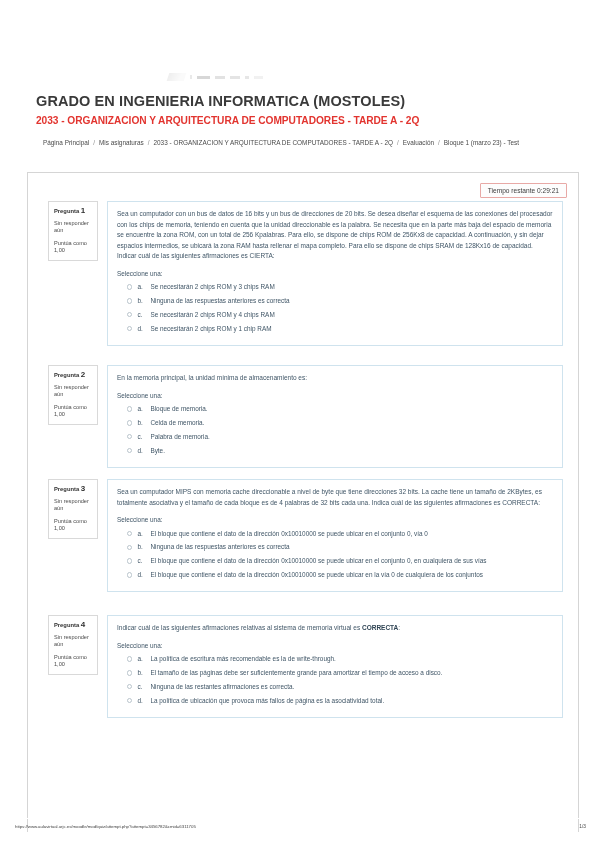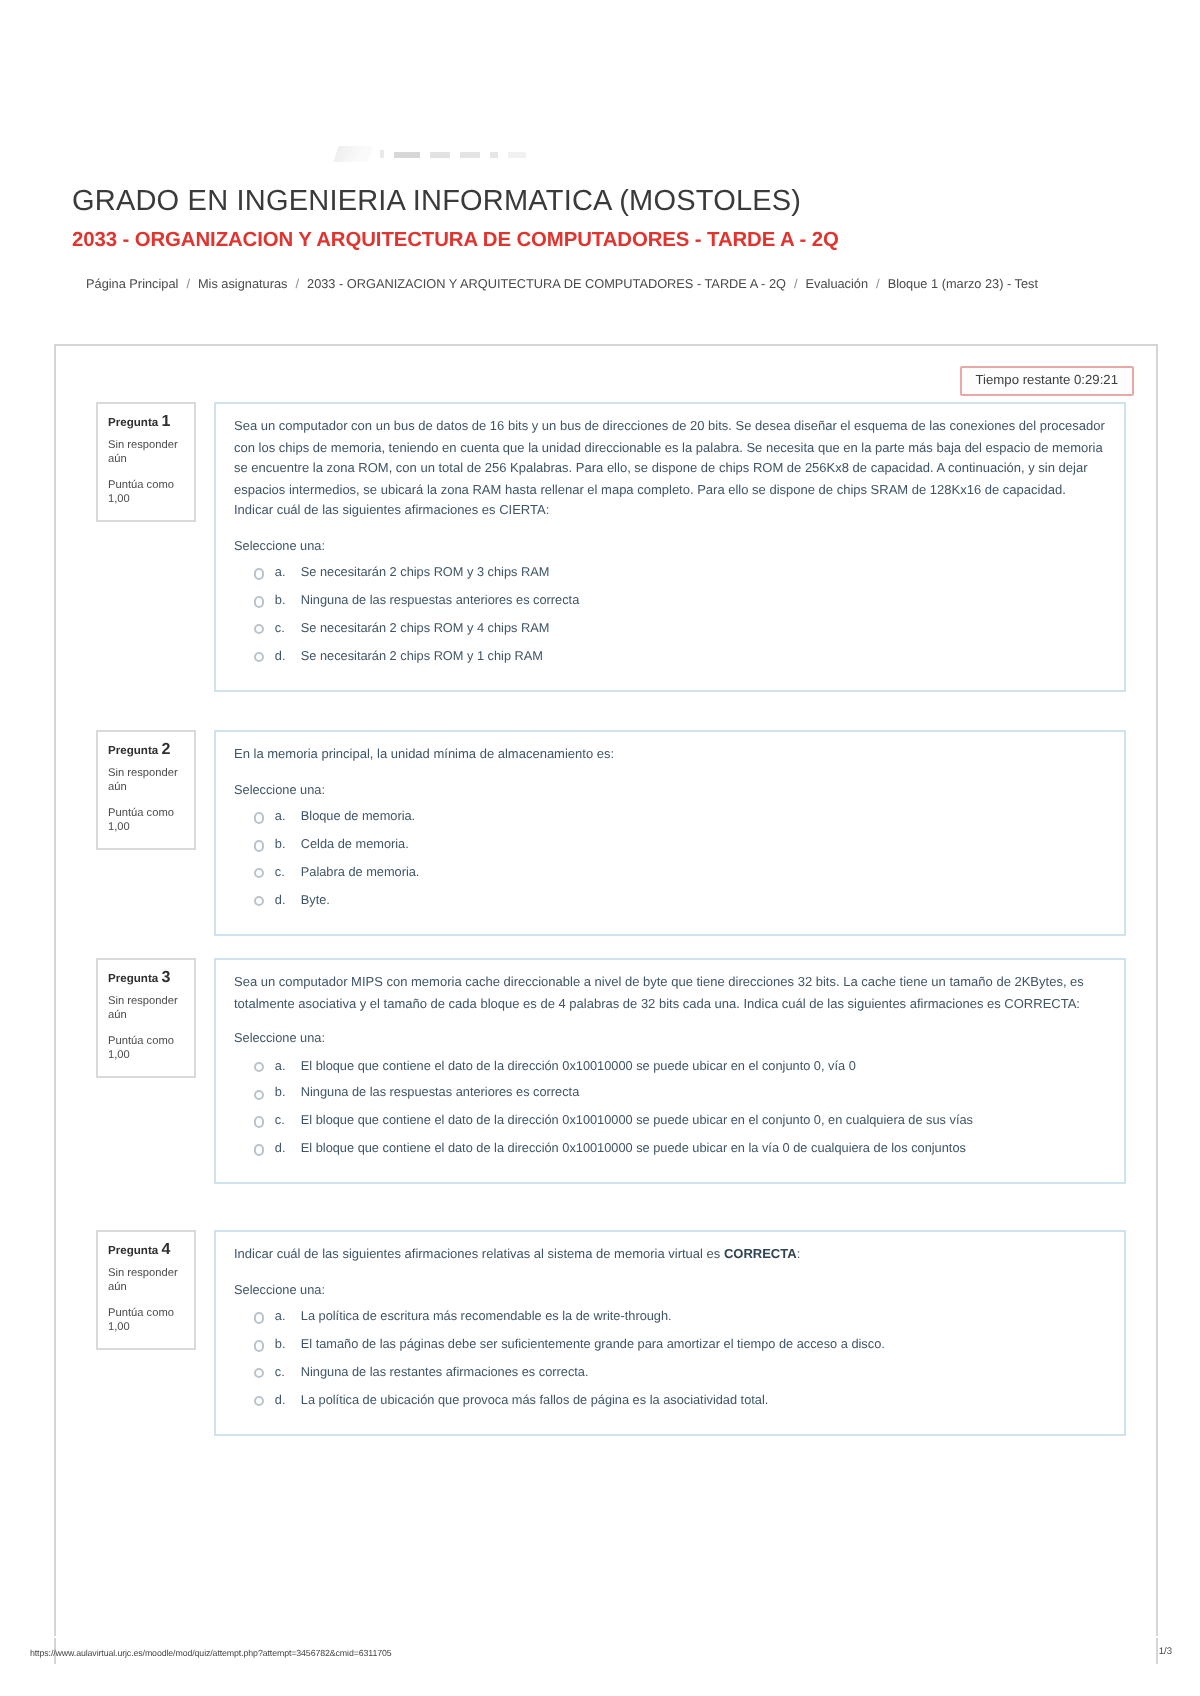--- a/index.html
+++ b/index.html
@@ -40,21 +40,21 @@
   .logo-bar.b2 { width: 10px; background: #a2a2a2; }
   .logo-bar.b3 { width: 10px; background: #a8a8a8; }
   .logo-bar.b4 { width: 4px;  background: #b0b0b0; }
   .logo-bar.b5 { width: 9px;  background: #cfcfcf; }
 
   
   .site-title {
     position: absolute;
     left: 36px; top: 93px;
     font-size: 14.5px;
-    font-weight: 400;
+    font-weight: 700;
     letter-spacing: 0.1px;
     color: #3a3a3a;
     font-stretch: condensed;
   }
   .course-title {
     position: absolute;
     left: 36px; top: 115px;
     font-size: 10.2px;
     font-weight: 700;
     letter-spacing: -0.05px;

